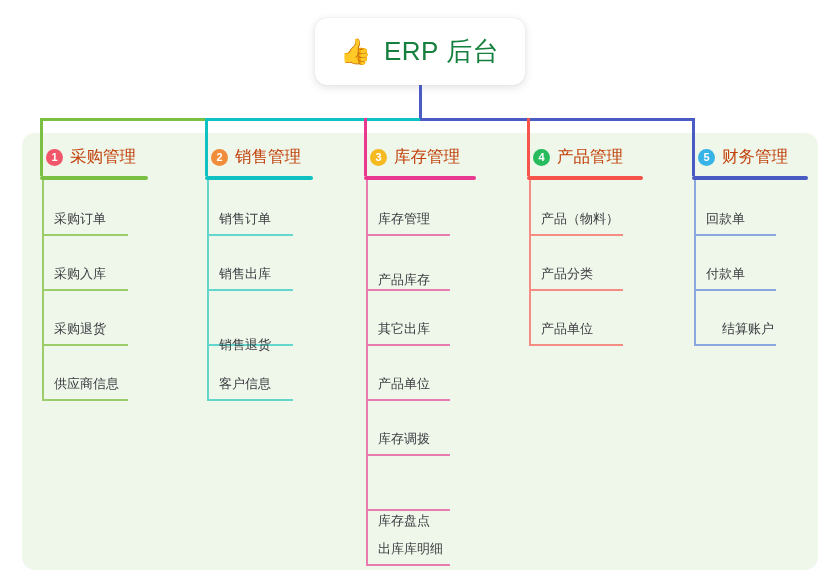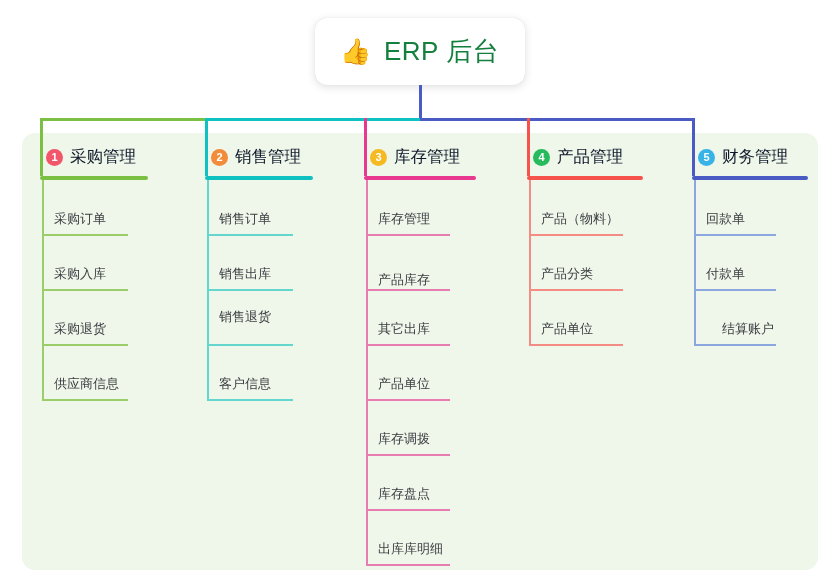--- a/index.html
+++ b/index.html
@@ -89,21 +89,21 @@
     border-radius: 50%;
     color: #ffffff;
     font-size: 11px;
     line-height: 17px;
     text-align: center;
     font-weight: bold;
     flex: none;
   }
   .col-title {
     font-size: 16.5px;
-    color: #0f172a;
+    color: #c2410c;
   }
   .leaf {
     position: absolute;
     font-size: 13px;
     color: #3c3c42;
     white-space: nowrap;
   }
 </style>
 </head>
 <body>
@@ -174,34 +174,34 @@
       <div class="leaf" style="left: 54px; top: 320px;">采购退货</div>
       <div class="leaf" style="left: 54px; top: 375px;">供应商信息</div>
       <div class="column" style="left: 205px; top: 146px;">
         <div class="col-head">
           <span class="badge" style="background: rgb(240, 140, 58);">2</span>
           <span class="col-title">销售管理</span>
         </div>
       </div>
       <div class="leaf" style="left: 219px; top: 210px;">销售订单</div>
       <div class="leaf" style="left: 219px; top: 265px;">销售出库</div>
-      <div class="leaf" style="left: 219px; top: 308px;">销售退货</div>
+      <div class="leaf" style="left: 219px; top: 336px;">销售退货</div>
       <div class="leaf" style="left: 219px; top: 375px;">客户信息</div>
       <div class="column" style="left: 364px; top: 146px;">
         <div class="col-head">
           <span class="badge" style="background: rgb(245, 185, 33);">3</span>
           <span class="col-title">库存管理</span>
         </div>
       </div>
       <div class="leaf" style="left: 378px; top: 210px;">库存管理</div>
       <div class="leaf" style="left: 378px; top: 271px;">产品库存</div>
       <div class="leaf" style="left: 378px; top: 320px;">其它出库</div>
       <div class="leaf" style="left: 378px; top: 375px;">产品单位</div>
       <div class="leaf" style="left: 378px; top: 430px;">库存调拨</div>
-      <div class="leaf" style="left: 378px; top: 485px; text-align: center;">库存盘点</div>
+      <div class="leaf" style="left: 378px; top: 512px; text-align: center;">库存盘点</div>
       <div class="leaf" style="left: 378px; top: 540px;">出库库明细</div>
       <div class="column" style="left: 527px; top: 146px;">
         <div class="col-head">
           <span class="badge" style="background: rgb(39, 187, 94);">4</span>
           <span class="col-title">产品管理</span>
         </div>
       </div>
       <div class="leaf" style="left: 541px; top: 210px;">产品（物料）</div>
       <div class="leaf" style="left: 541px; top: 265px;">产品分类</div>
       <div class="leaf" style="left: 541px; top: 320px;">产品单位</div>

